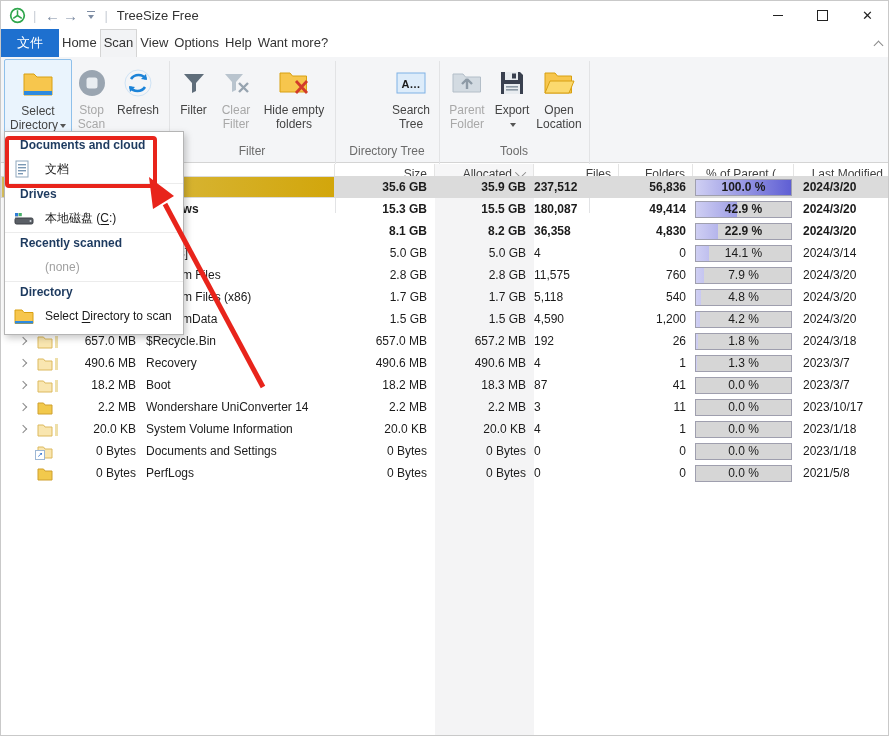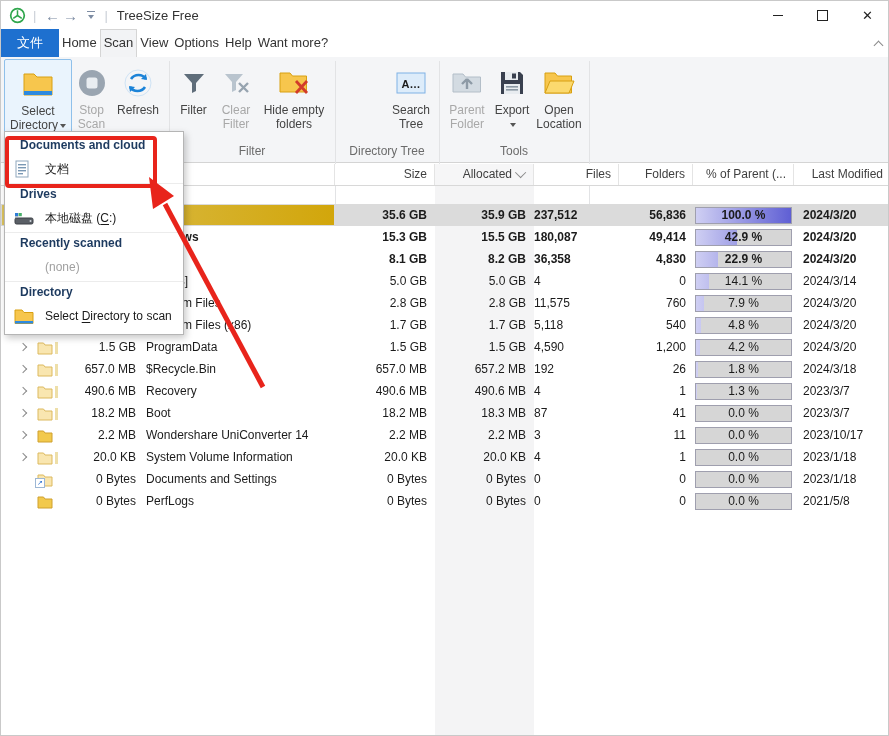--- a/index.html
+++ b/index.html
@@ -41,21 +41,21 @@
   
   .thead{position:absolute;left:0;top:163px;width:889px;height:22px;background:#fff;
          border-bottom:1px solid #d8d8d8;box-sizing:border-box;font-size:12px;color:#3f3f3f;display:flex;}
   .hcell{height:21px;line-height:21px;box-sizing:border-box;border-right:1px solid #e4e4e4;text-align:right;padding-right:7px;}
   .hcell.hleft{text-align:right;padding-left:10px;}
   .h-tree{width:334px;border-right:1px solid #e4e4e4;}
   .h-size{width:100px;}.h-alloc{width:99px;background:#f6f6f7;}.h-files{width:85px;}
   .h-folders{width:74px;}.h-pct{width:101px;}.h-date{width:96px;border-right:none;}
   .sortcaret{display:inline-block;width:7px;height:7px;border-left:1.5px solid #8a8a8a;border-bottom:1.5px solid #8a8a8a;transform:rotate(-45deg) translateY(-2px);margin-left:6px;}
   .alloc-band{position:absolute;left:434px;top:185px;width:99px;height:551px;background:#f4f4f5;}
-  .tbody{position:absolute;left:0;top:203px;width:889px;}
+  .tbody{position:absolute;left:0;top:175px;width:889px;}
   .trow{position:relative;height:22px;font-size:12px;display:flex;}
   .trow.selected{background:#dbdbdb;}
   .trow.bold{font-weight:bold;}
   .cell{height:22px;line-height:22px;box-sizing:border-box;}
   .c-tree{width:334px;position:relative;}
   .c-size{width:100px;text-align:right;padding-right:8px;}
   .c-alloc{width:99px;text-align:right;padding-right:8px;}
   .trow:not(.selected) .c-alloc{background:#f4f4f5;}
   .c-files{width:85px;text-align:left;padding-right:8px;}
   .c-folders{width:74px;text-align:right;padding-right:7px;}

